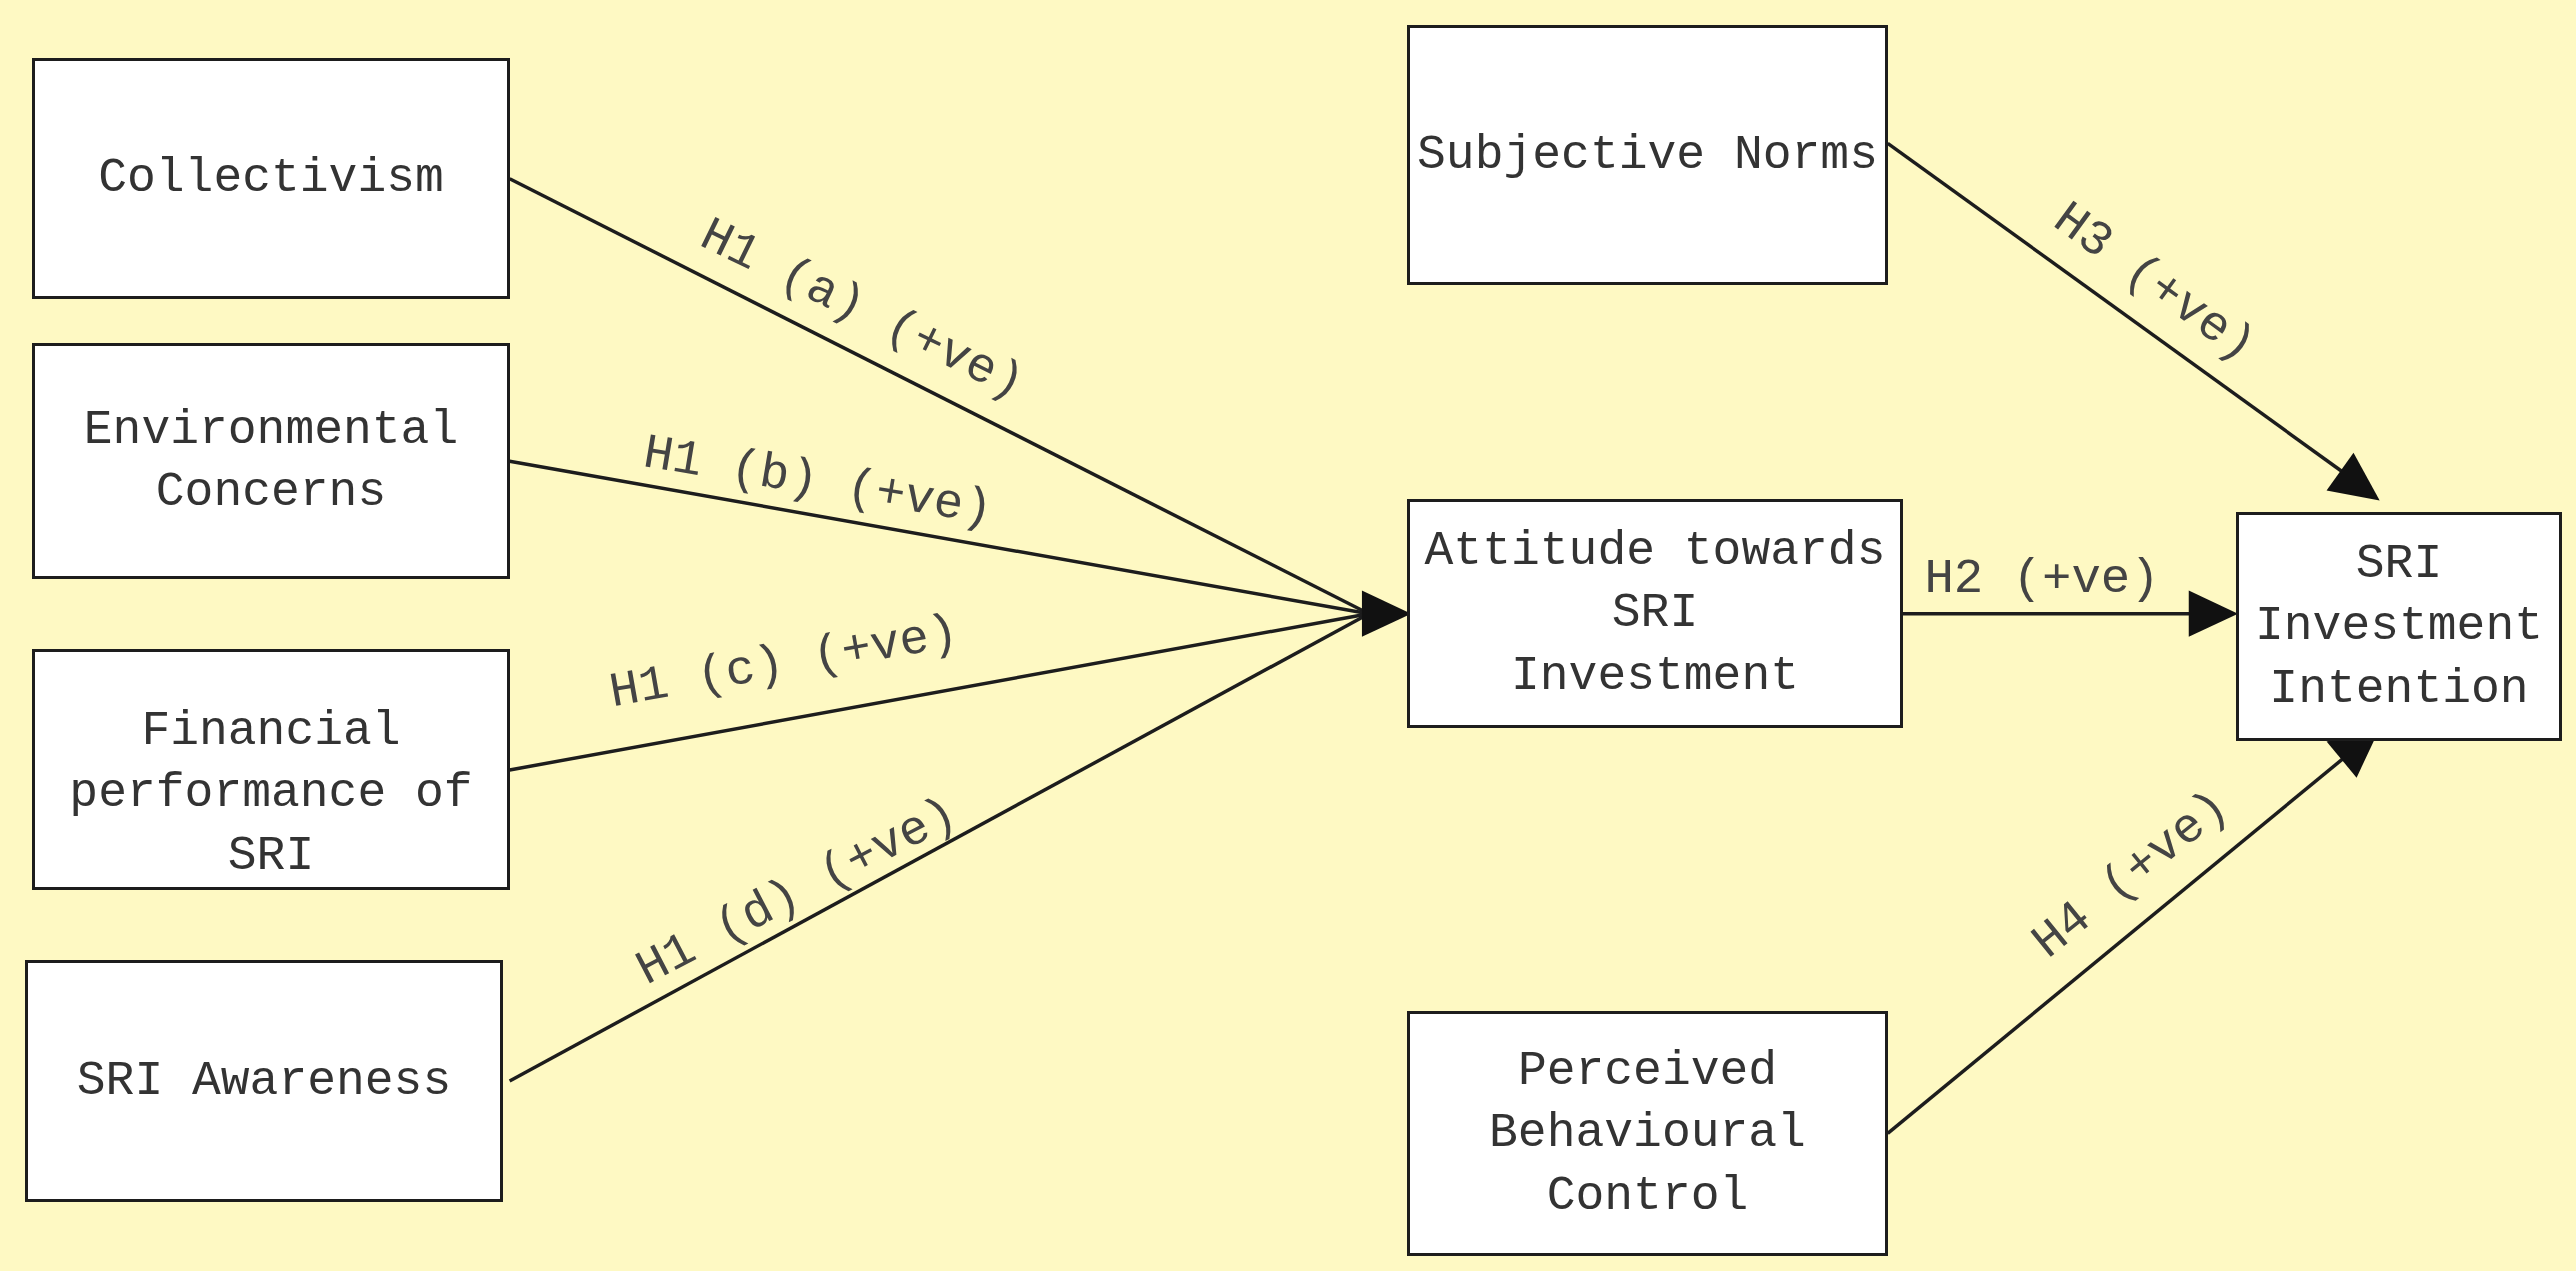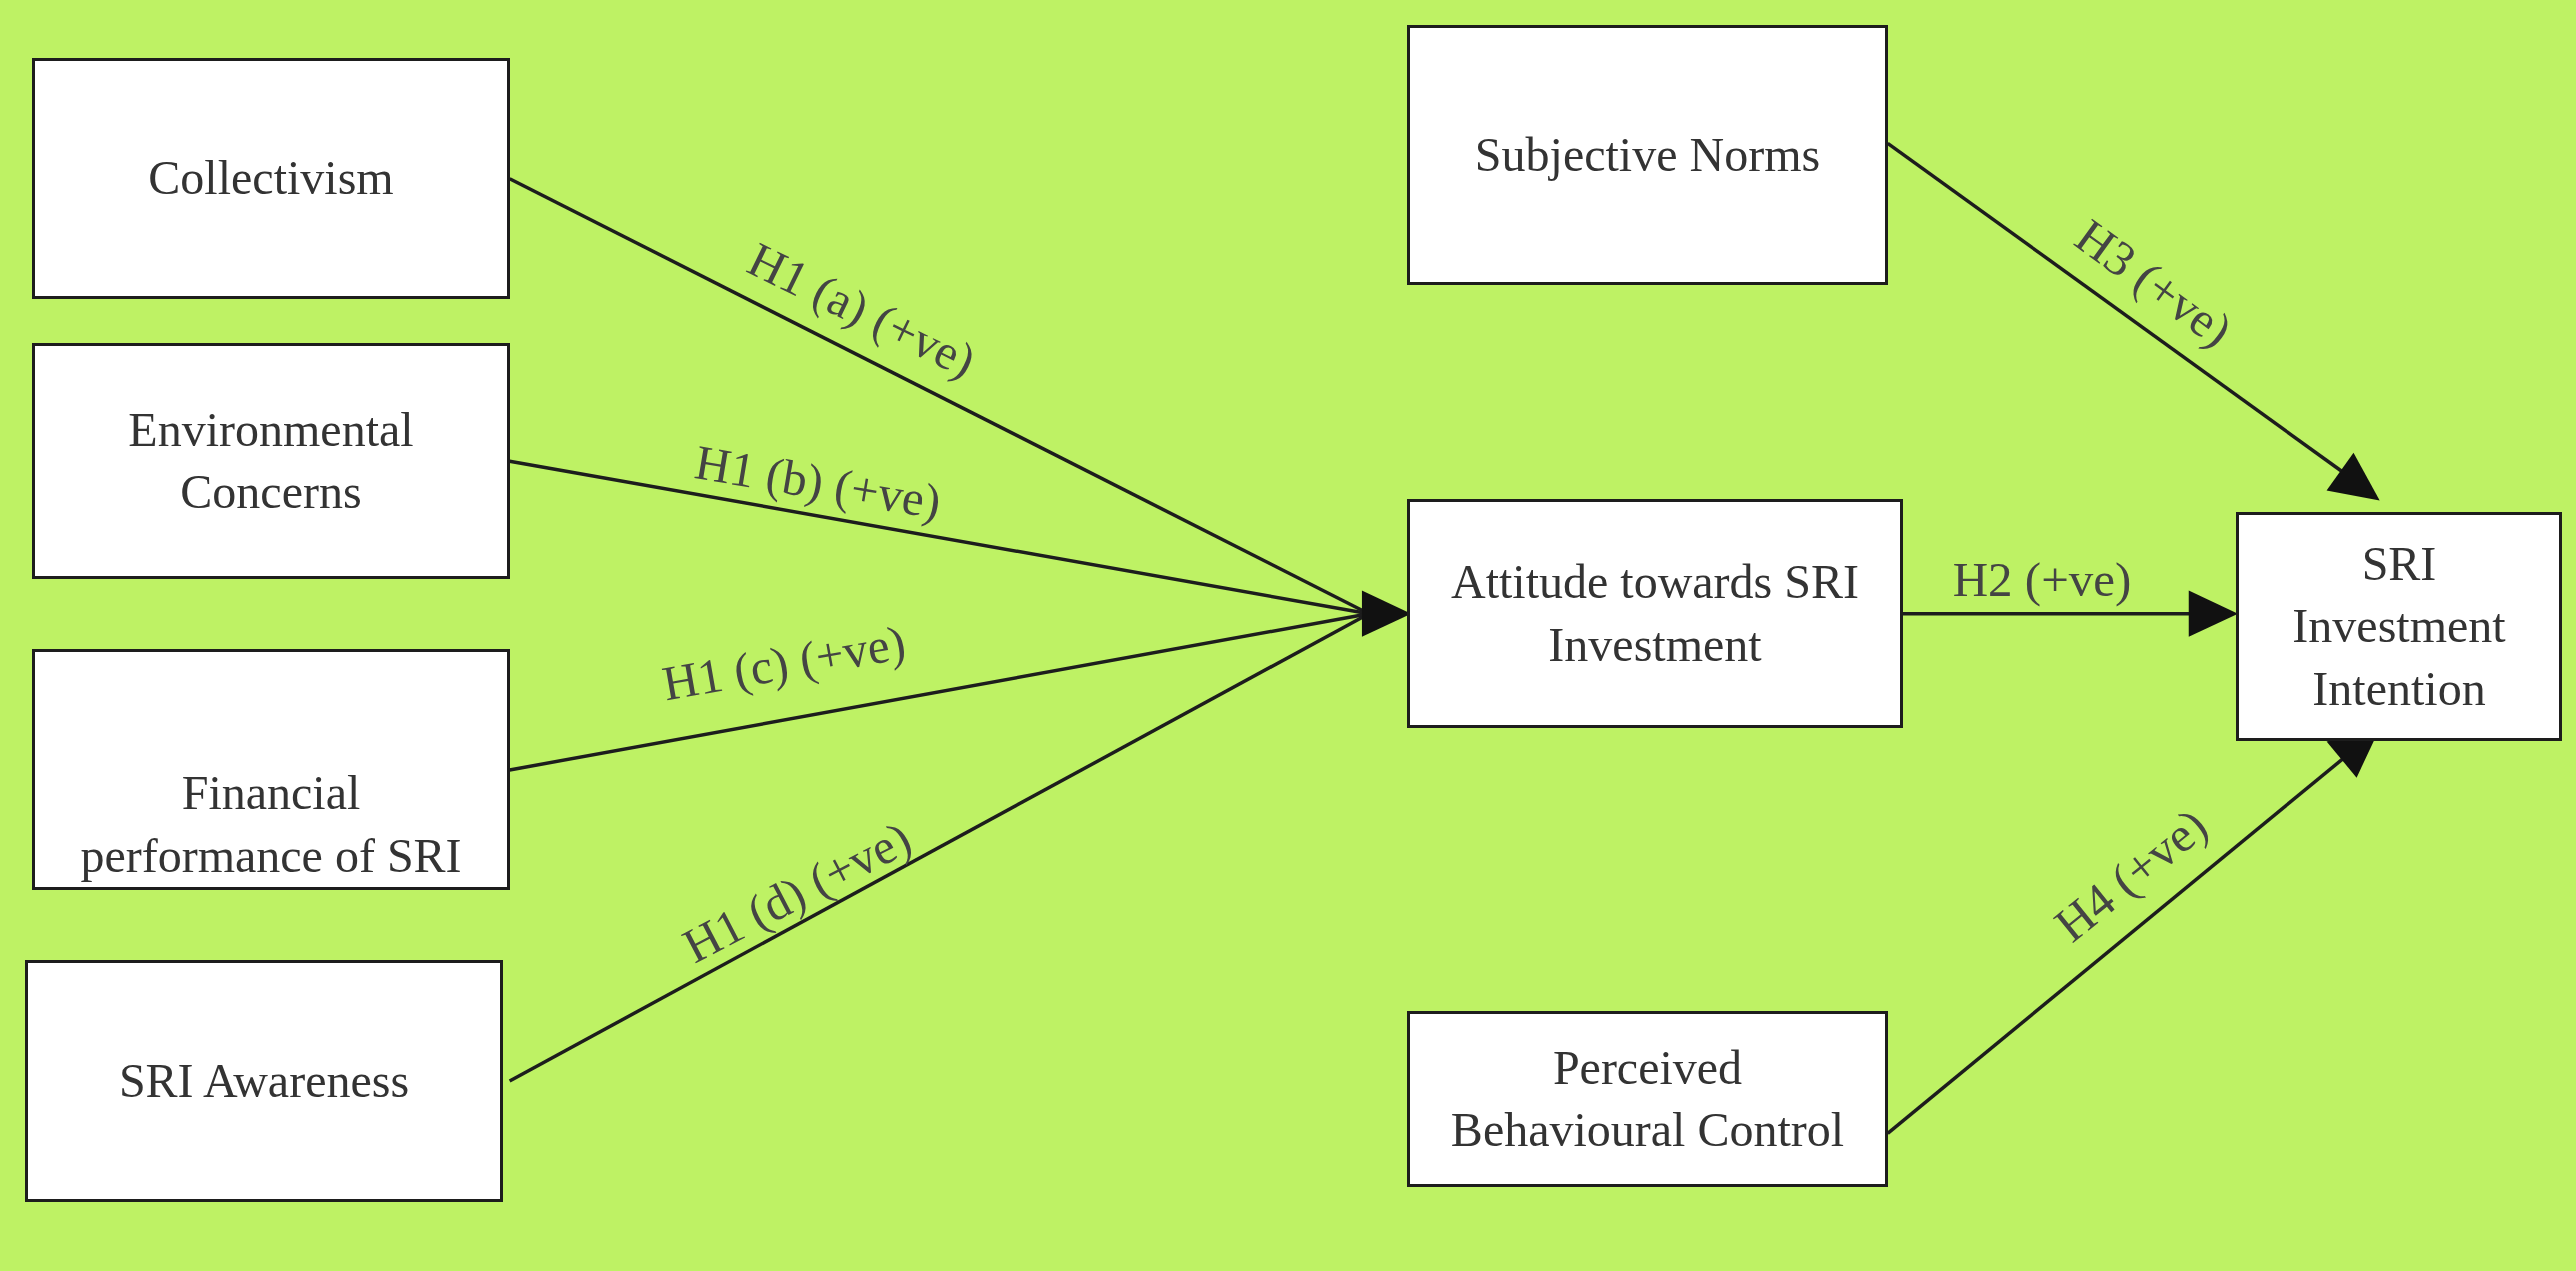--- a/index.html
+++ b/index.html
@@ -4,22 +4,22 @@
 <style>
   html, body {
     margin: 0;
     padding: 0;
     background: #ffffff;
   }
   #canvas {
     position: relative;
     width: 2576px;
     height: 1272px;
-    background: #bef264;
-    font-family: Liberation Serif, serif;
+    background: #fef9c3;
+    font-family: Liberation Mono, monospace;
     overflow: hidden;
   }
   #edges-layer {
     position: absolute;
     left: 0;
     top: 0;
     width: 2576px;
     height: 1272px;
   }
   .edge-line {
@@ -54,21 +54,21 @@
     white-space: nowrap;
     transform-origin: center center;
   }
   
   #node-collectivism            { left: 32px;   top: 58px;   width: 478px; height: 241px; }
   #node-environmental-concerns  { left: 32px;   top: 343px;  width: 478px; height: 236px; }
   #node-financial-performance   { left: 32px;   top: 649px;  width: 478px; height: 241px; align-items: flex-end; }
   #node-sri-awareness           { left: 25px;   top: 960px; width: 478px; height: 242px; }
   #node-subjective-norms        { left: 1407px; top: 25.4px;   width: 481px; height: 260px; }
   #node-attitude                { left: 1407px; top: 499px;  width: 496px; height: 229px; }
-  #node-pbc                     { left: 1407px; top: 1011px; width: 481px; height: 176px; }
+  #node-pbc                     { left: 1407px; top: 1011px; width: 481px; height: 245px; }
   #node-intention               { left: 2236px; top: 499px;  width: 326px; height: 229px; margin-top: 13px; }
   
   #label-h1a { left: 862px; top: 310px;  transform: translate(-50%,-50%) rotate(26deg); }
   #label-h1b { left: 818px; top: 482px;  transform: translate(-50%,-50%) rotate(9.5deg); }
   #label-h1c { left: 784px; top: 663px;  transform: translate(-50%,-50%) rotate(-10deg); }
   #label-h1d { left: 797px; top: 892px; transform: translate(-50%,-50%) rotate(-27.5deg); }
   #label-h2  { left: 2042px; top: 579px;  transform: translate(-50%,-50%); }
   #label-h3  { left: 2154px; top: 283px;  transform: translate(-50%,-50%) rotate(36deg); }
   #label-h4  { left: 2131px; top: 875px; transform: translate(-50%,-50%) rotate(-39deg); }
 </style>

